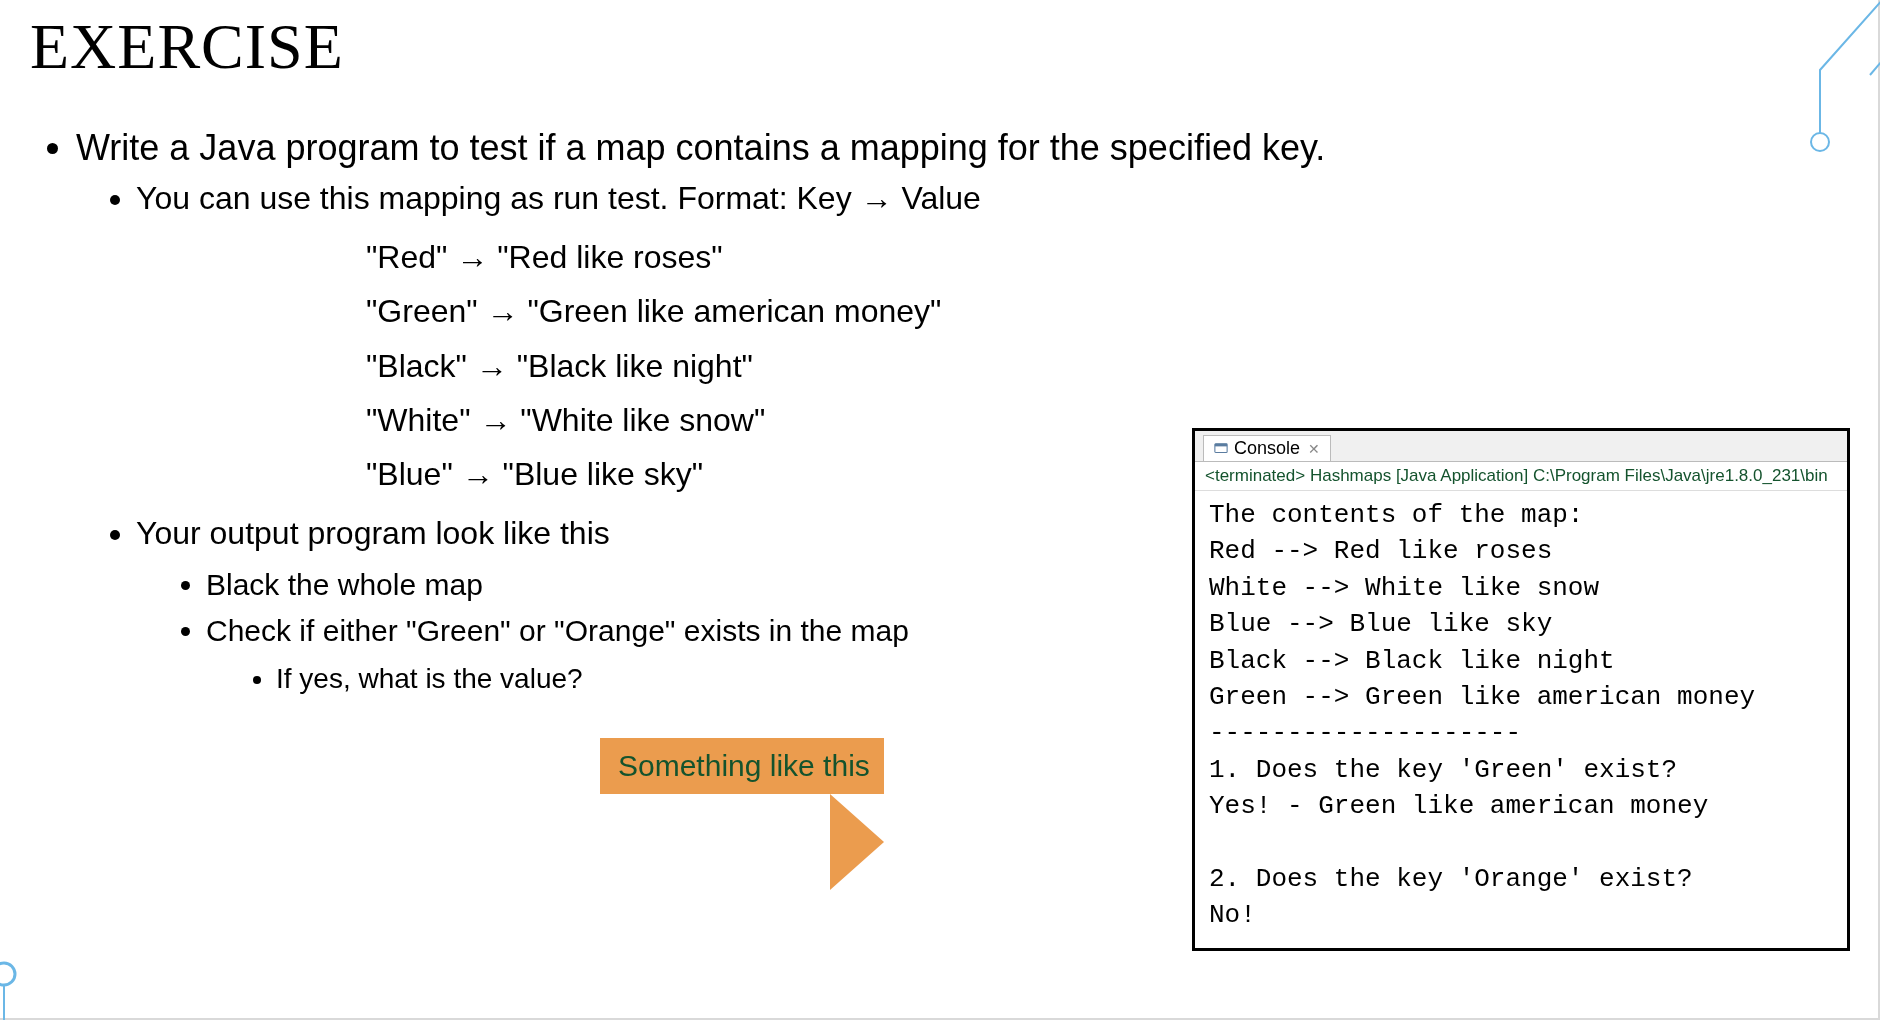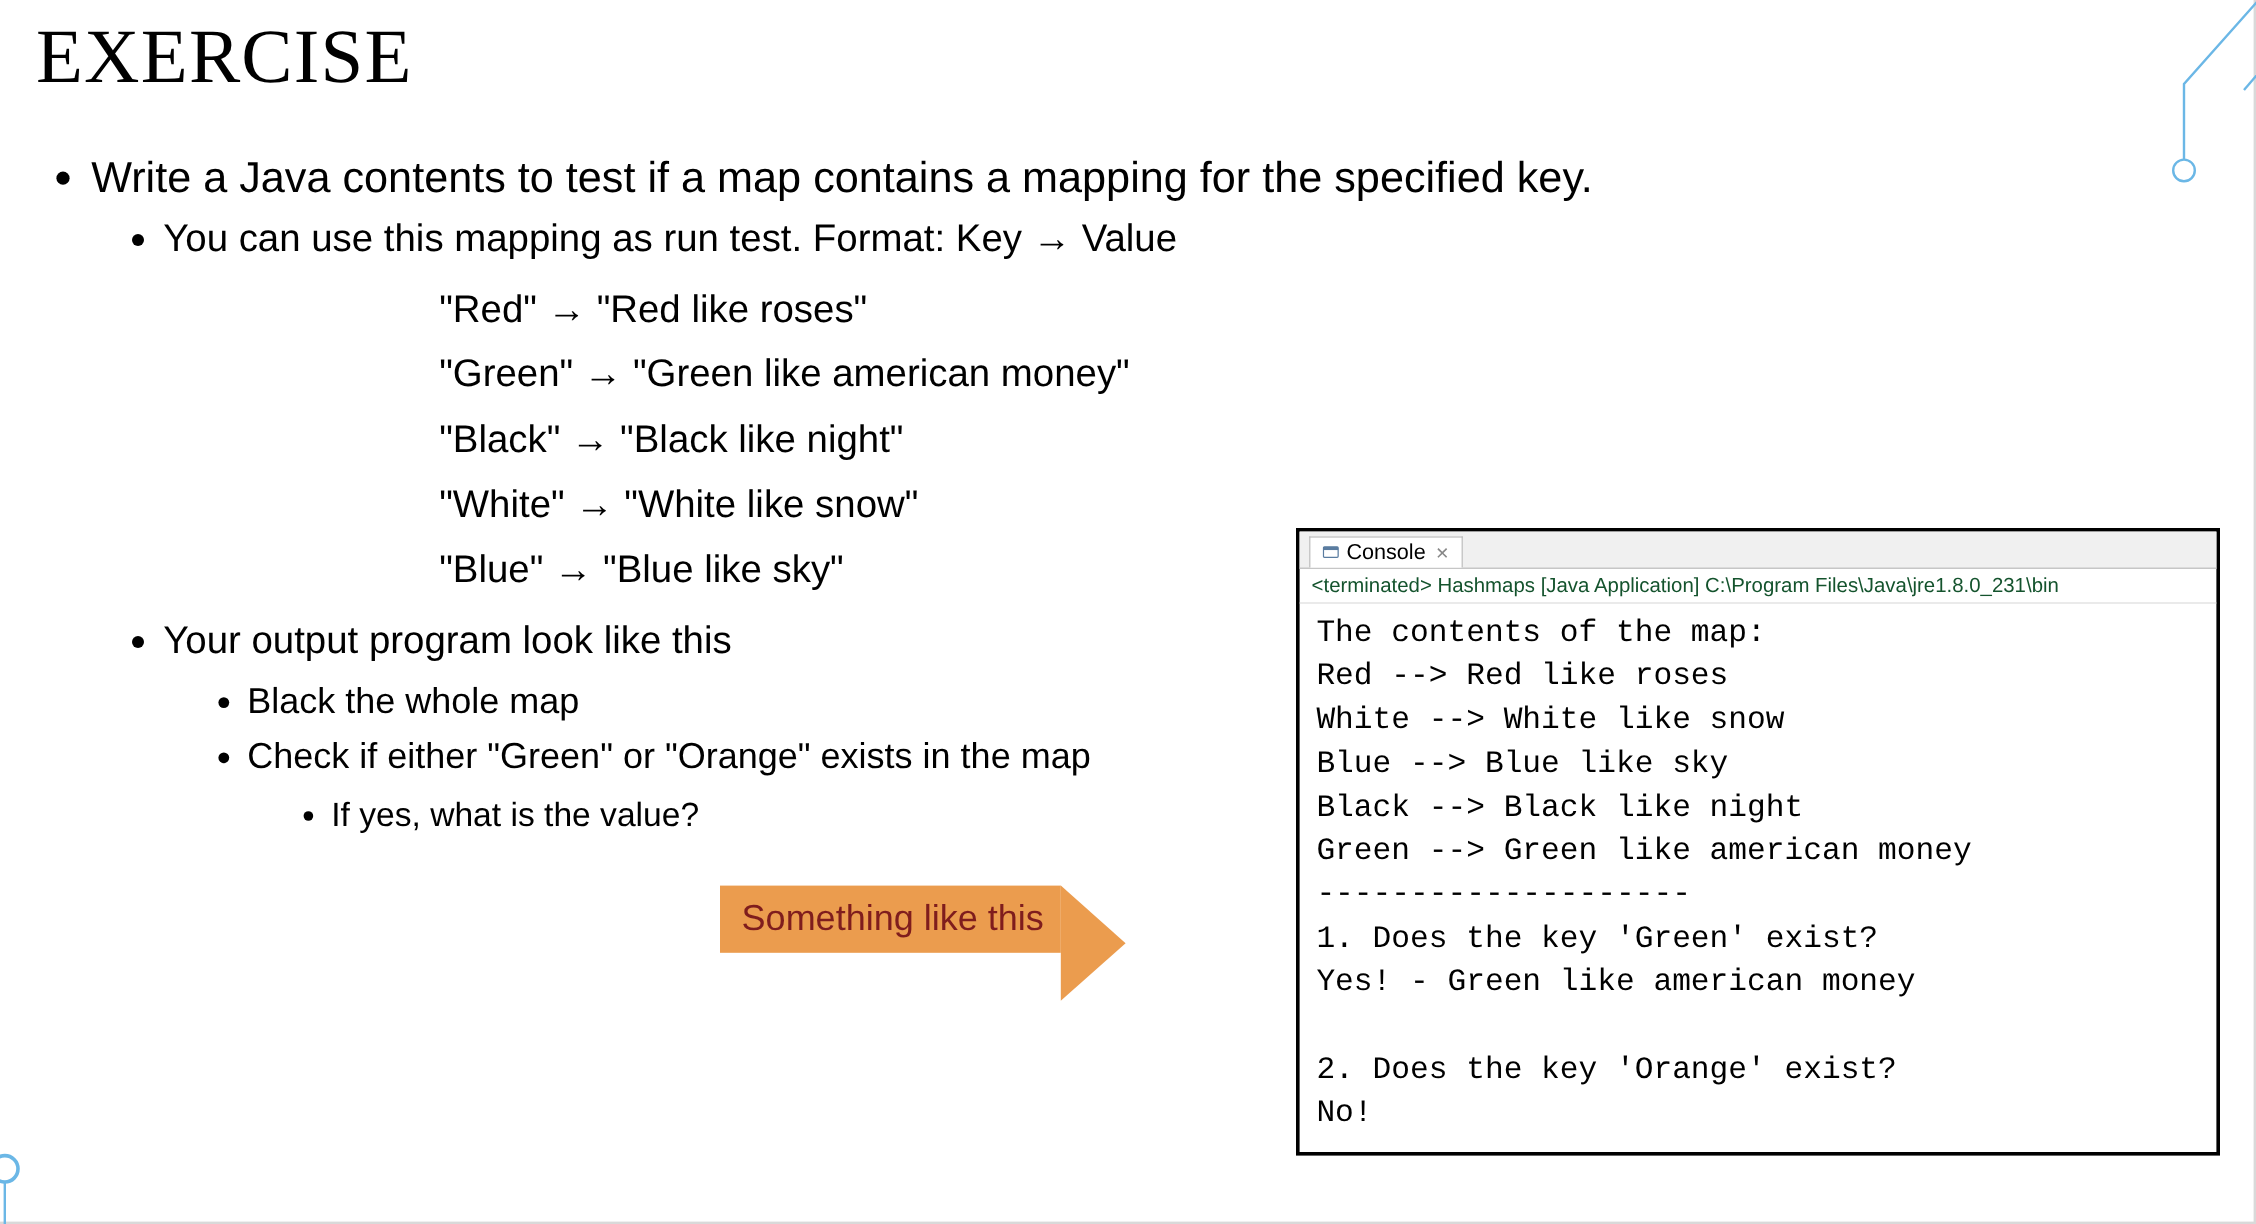--- a/index.html
+++ b/index.html
@@ -62,45 +62,46 @@
     font-size: 28px;
     margin-top: 8px;
   }
 
   
   .callout {
     position: absolute;
     left: 600px;
     top: 738px;
     display: flex;
-    align-items: flex-start;
-    color: #7f1d1d;
+    align-items: flex-end;
+    color: #14532d;
     font-size: 30px;
     z-index: 5;
+    flex-direction: column;
   }
   .callout-body {
     background: #eb9c4e;
     padding: 6px 14px 6px 18px;
     height: 44px;
     line-height: 44px;
     box-sizing: content-box;
   }
   .callout-head {
     width: 0; height: 0;
     border-top: 48px solid transparent;
     border-bottom: 48px solid transparent;
     border-left: 54px solid #eb9c4e;
   }
 
   
   .console {
     position: absolute;
     right: 30px;
-    top: 440px;
-    width: 770px;
+    top: 428px;
+    width: 658px;
     border: 3px solid #000000;
     background: #ffffff;
     box-sizing: border-box;
   }
   .console-tabbar {
     background: #f0f0f0;
     border-bottom: 1px solid #bbbbbb;
     padding: 4px 8px 0 8px;
     font-size: 18px;
     display: flex;
@@ -181,21 +182,21 @@
 
   <svg class="deco-bl" viewBox="0 0 60 80">
     <circle cx="14" cy="14" r="11" stroke="#6bb7e6" stroke-width="3" fill="#ffffff"></circle>
     <path d="M14 25 L14 80" stroke="#6bb7e6" stroke-width="2" fill="none"></path>
   </svg>
 
   <h1 class="title">EXERCISE</h1>
 
   <ul class="level1">
     <li>
-      <span>Write a Java contents to test if a map contains a mapping for the specified key.</span>
+      <span>Write a Java program to test if a map contains a mapping for the specified key.</span>
       <ul class="level2">
         <li>
           <span>You can use this mapping as run test. Format: Key → Value</span>
           <div class="mappings">
             <div>"Red" → "Red like roses"</div>
             <div>"Green" → "Green like american money"</div>
             <div>"Black" → "Black like night"</div>
             <div>"White" → "White like snow"</div>
             <div>"Blue" → "Blue like sky"</div>
           </div>

